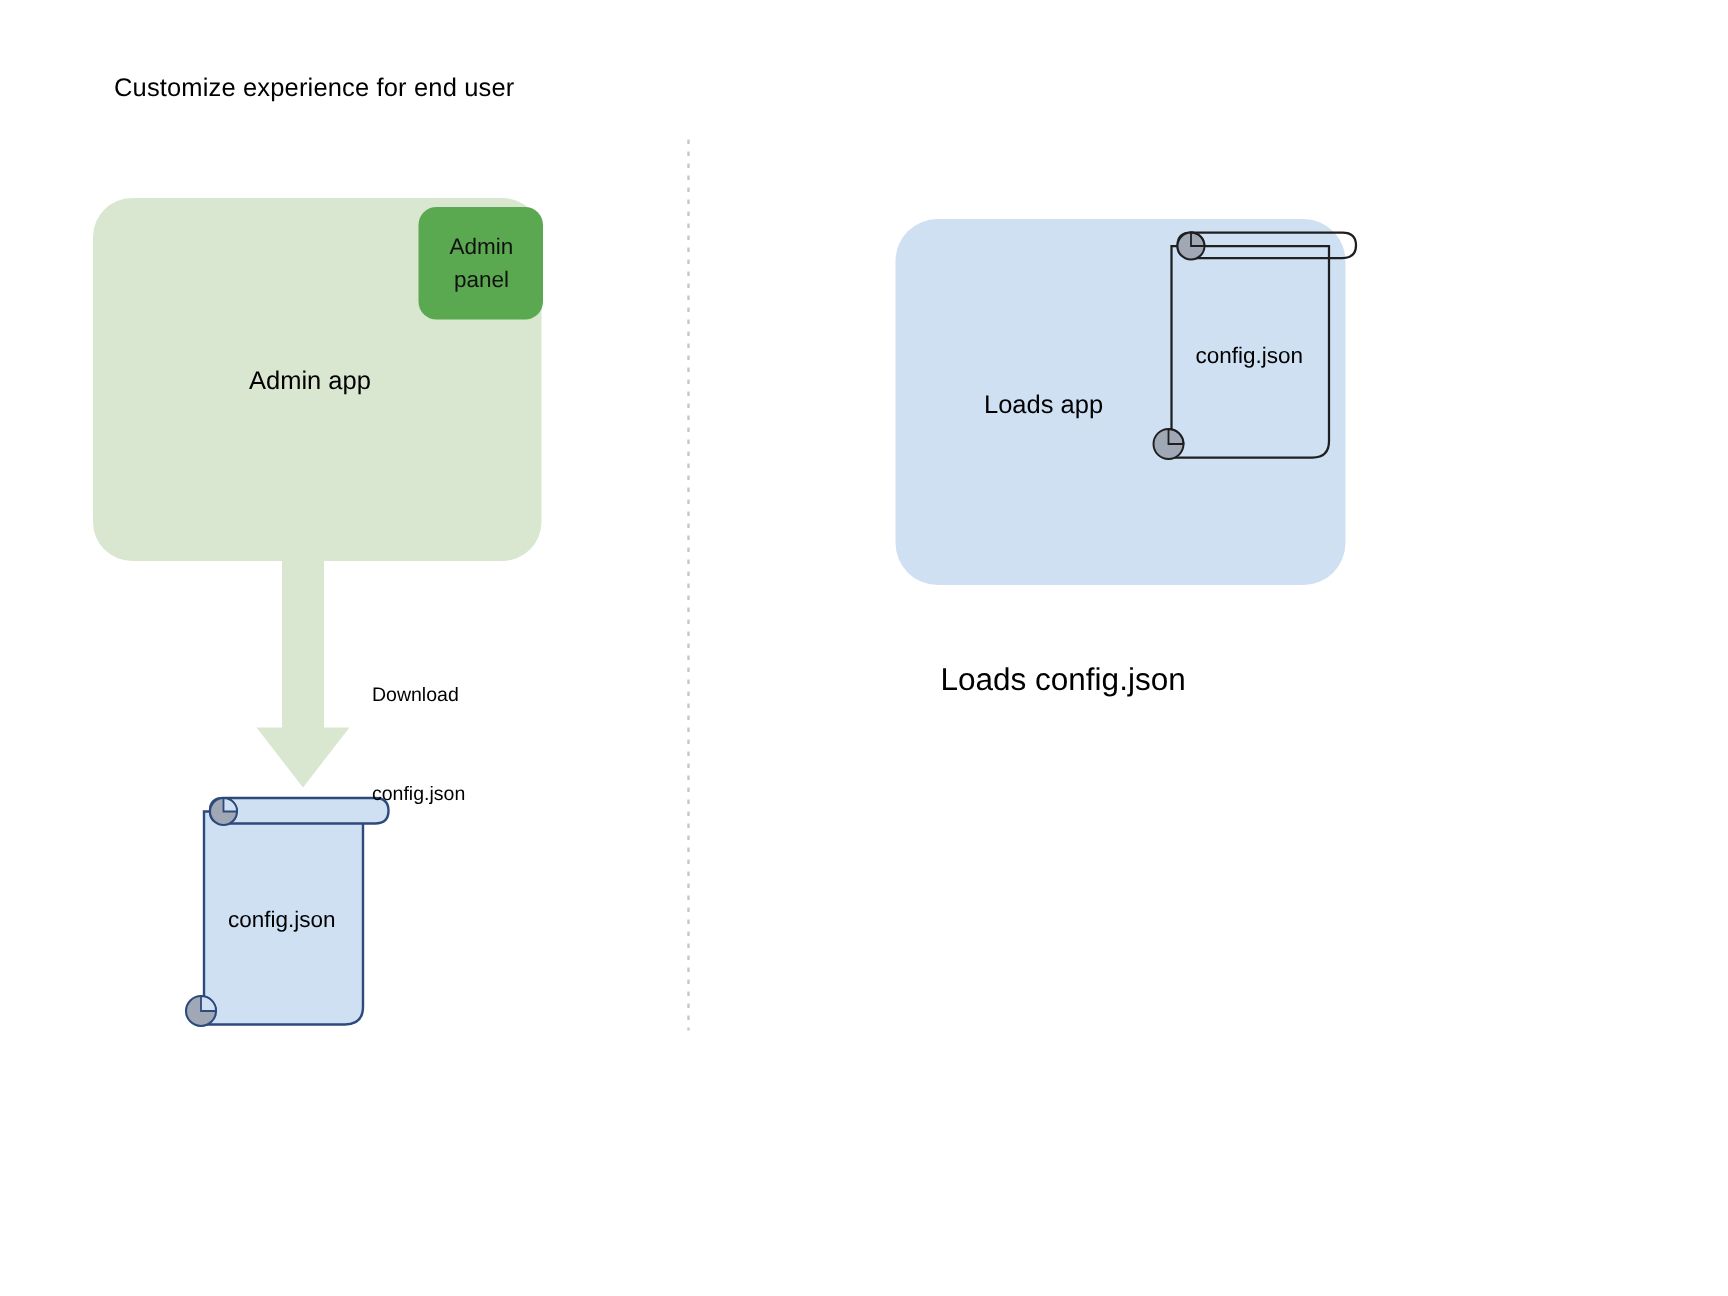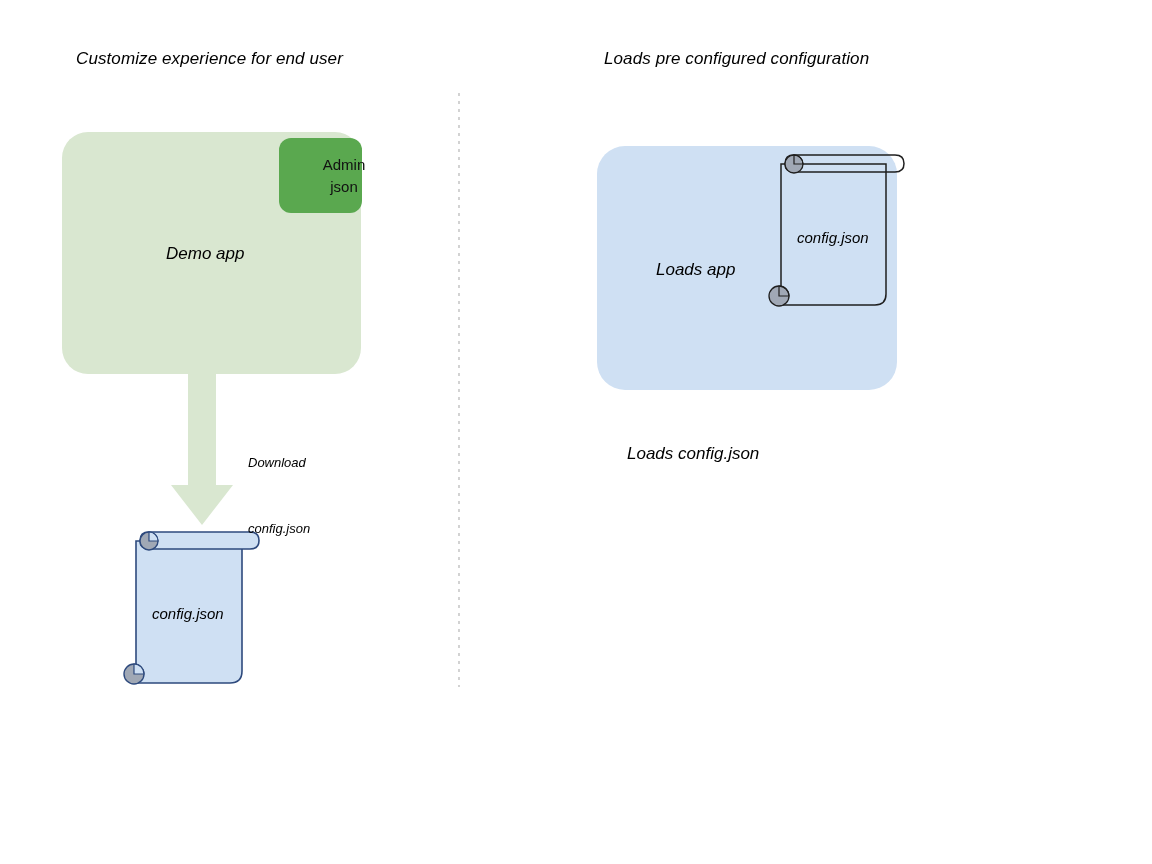--- a/index.html
+++ b/index.html
@@ -25,21 +25,20 @@
     top: 0;
     width: 1152px;
     height: 864px;
   }
   .label {
     position: absolute;
     font-size: 17px;
     line-height: 22px;
     color: #000000;
     white-space: pre;
-    font-style: italic;
   }
   .section-title {
     font-size: 17px;
     letter-spacing: 0.1px;
   }
   .title-left  { left: 76px;  top: 48px; }
   .title-right { left: 604px; top: 48px; }
 
   .app-label {
     font-size: 17px;
@@ -50,33 +49,32 @@
 
   .panel-label {
     position: absolute;
     left: 280px;
     top: 154px;
     width: 82px;
     text-align: center;
     font-size: 15px;
     line-height: 22px;
     color: #111111;
-    padding-left: 23px;
   }
 
   .doc-label-left  { left: 152px; top: 603px; font-size: 15px; }
   .doc-label-right { left: 797px; top: 227px; font-size: 15px; }
 
   .arrow-label {
     left: 248px;
     top: 408px;
     font-size: 13px;
     line-height: 22px;
   }
-  .loads-label { left: 627px; top: 443px; font-size: 17px; }
+  .loads-label { left: 627px; top: 443px; font-size: 21px; }
 </style>
 </head>
 <body>
 
 <div class="canvas">
 
   <svg class="svg-layer" viewBox="0 0 1152 864" xmlns="http://www.w3.org/2000/svg">
 
     <rect x="62" y="132" width="299" height="242" rx="26" ry="26" fill="#d9e7d0" stroke="none"></rect>
 
@@ -123,28 +121,27 @@
              Q 785 172 785 163.5
              Q 785 155 794 155 Z" fill="none" stroke="#1f1f1f" stroke-width="1.5"></path>
     <circle cx="794" cy="164" r="9" fill="#a0a8b5" stroke="#1f1f1f" stroke-width="1.3"></circle>
     <path d="M 794 164 L 803 164 A 9 9 0 0 0 794 155 Z" fill="none" stroke="#1f1f1f" stroke-width="1.2"></path>
     <circle cx="779" cy="296" r="10" fill="#a0a8b5" stroke="#1f1f1f" stroke-width="1.3"></circle>
     <path d="M 779 296 L 789 296 A 10 10 0 0 0 779 286 Z" fill="none" stroke="#1f1f1f" stroke-width="1.2"></path>
   </svg>
 
   <div class="label section-title title-left">Customize experience for end user</div>
 
-  <div class="label section-title title-right">Loads pre configured configuration</div>
 
   <div class="panel-label">
     <div>Admin</div>
-    <div>json</div>
+    <div>panel</div>
   </div>
 
-  <div class="label app-label admin-app-label">Demo app</div>
+  <div class="label app-label admin-app-label">Admin app</div>
 
   <div class="label arrow-label">
     <div>Download</div>
     <div>config.json</div>
   </div>
 
   <div class="label doc-label-left">config.json</div>
 
   <div class="label app-label demo-app-label">Loads app</div>
 

